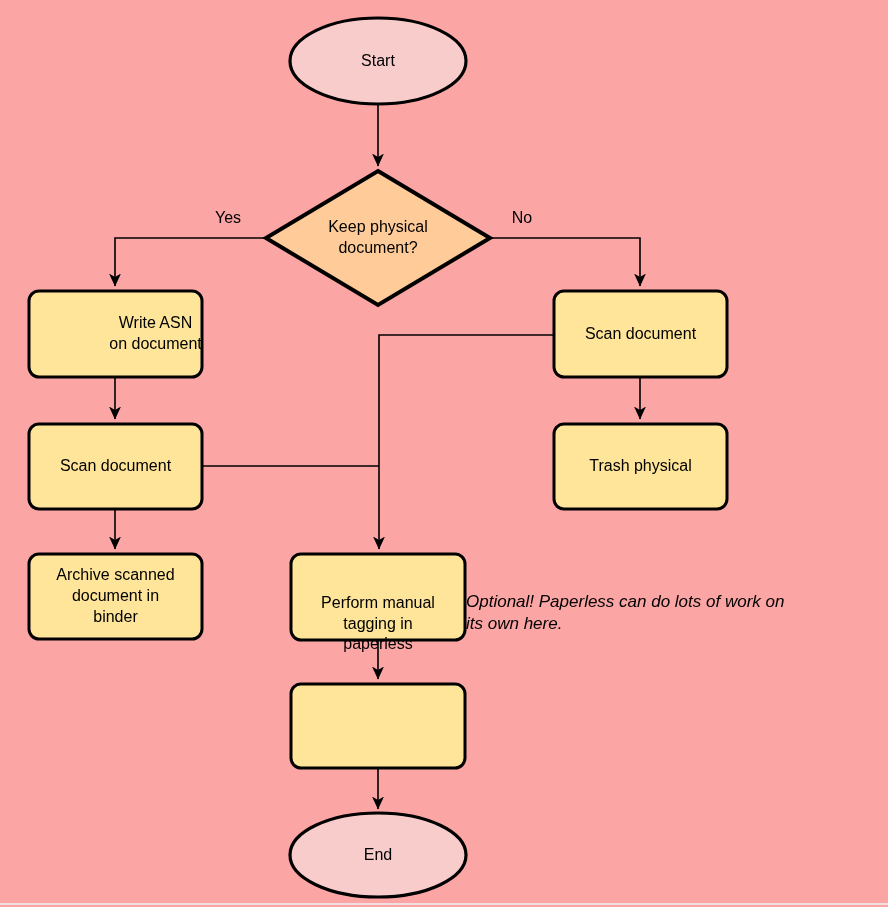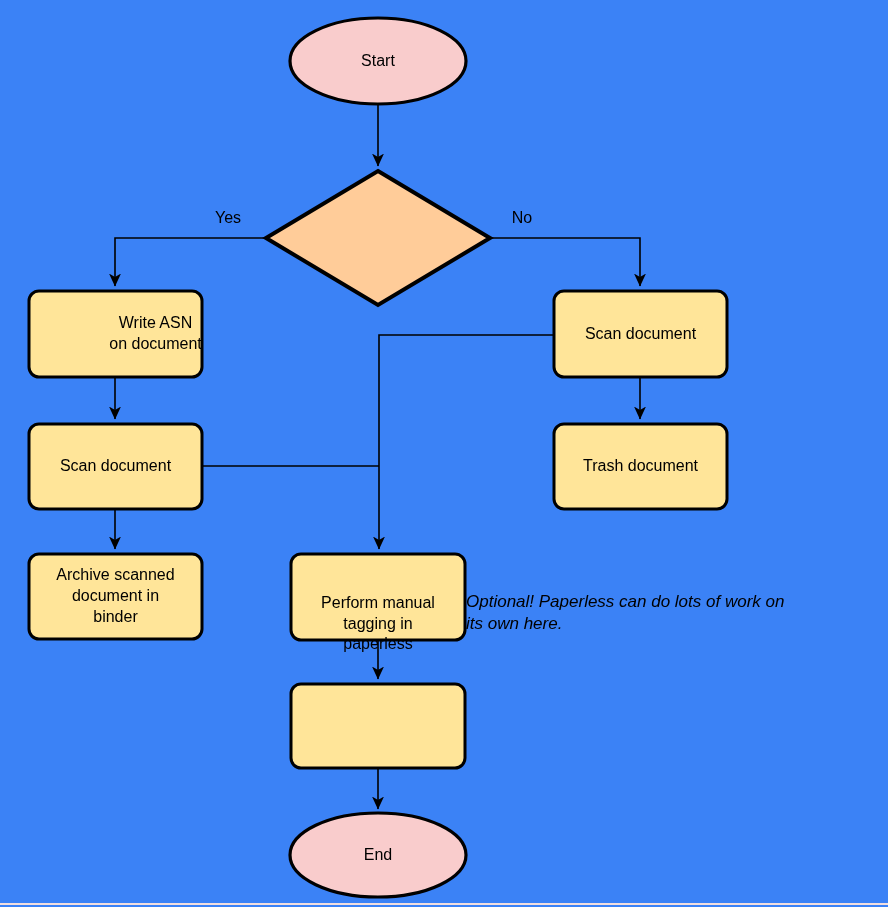--- a/index.html
+++ b/index.html
@@ -1,20 +1,20 @@
 <!DOCTYPE html>
 <html><head>
 <meta charset="utf-8">
 <style>
   html, body { margin: 0; padding: 0; background: #ffffff; }
   #canvas {
     position: relative;
     width: 888px;
     height: 907px;
-    background: #3b82f6;
+    background: #fca5a5;
     font-family: "Liberation Sans", "DejaVu Sans", sans-serif;
     overflow: hidden;
   }
   #wires { position: absolute; left: 0; top: 0; width: 888px; height: 907px; }
   .edge { stroke: #000000; stroke-width: 1.6; fill: none; }
   .shape-rect { stroke: #000000; stroke-width: 3; }
   .shape-ellipse { stroke: #000000; stroke-width: 3.2; }
   .shape-diamond { stroke: #000000; stroke-width: 4; stroke-linejoin: miter; }
   .label {
     position: absolute;
@@ -93,28 +93,30 @@
     <rect class="shape-rect" x="29" y="424" width="173" height="85" rx="10" fill="#FFE599"></rect>
     <rect class="shape-rect" x="29" y="554" width="173" height="85" rx="10" fill="#FFE599"></rect>
     <rect class="shape-rect" x="554" y="291" width="173" height="86" rx="10" fill="#FFE599"></rect>
     <rect class="shape-rect" x="554" y="424" width="173" height="85" rx="10" fill="#FFE599"></rect>
     <rect class="shape-rect" x="291" y="554" width="174" height="86" rx="10" fill="#FFE599"></rect>
     <rect class="shape-rect" x="291" y="684" width="174" height="84" rx="10" fill="#FFE599"></rect>
     <ellipse class="shape-ellipse" cx="378" cy="855" rx="88" ry="42" fill="#F9CCCC"></ellipse>
   </svg>
 
   <div class="label lbl-start">Start</div>
+  <div class="label lbl-decision">Keep physical
+document?</div>
   <div class="label lbl-write">Write ASN
 on document</div>
   <div class="label lbl-scanl">Scan document</div>
   <div class="label lbl-archive">Archive scanned
 document in
 binder</div>
   <div class="label lbl-scanr">Scan document</div>
-  <div class="label lbl-trash">Trash document</div>
+  <div class="label lbl-trash">Trash physical</div>
   <div class="label lbl-tagging">Perform manual
 tagging in
 paperless</div>
   <div class="label lbl-end">End</div>
 
   <div class="edge-label lbl-yes">Yes</div>
   <div class="edge-label lbl-no">No</div>
 
   <div class="note">Optional! Paperless can do lots of work on
 its own here.</div>

